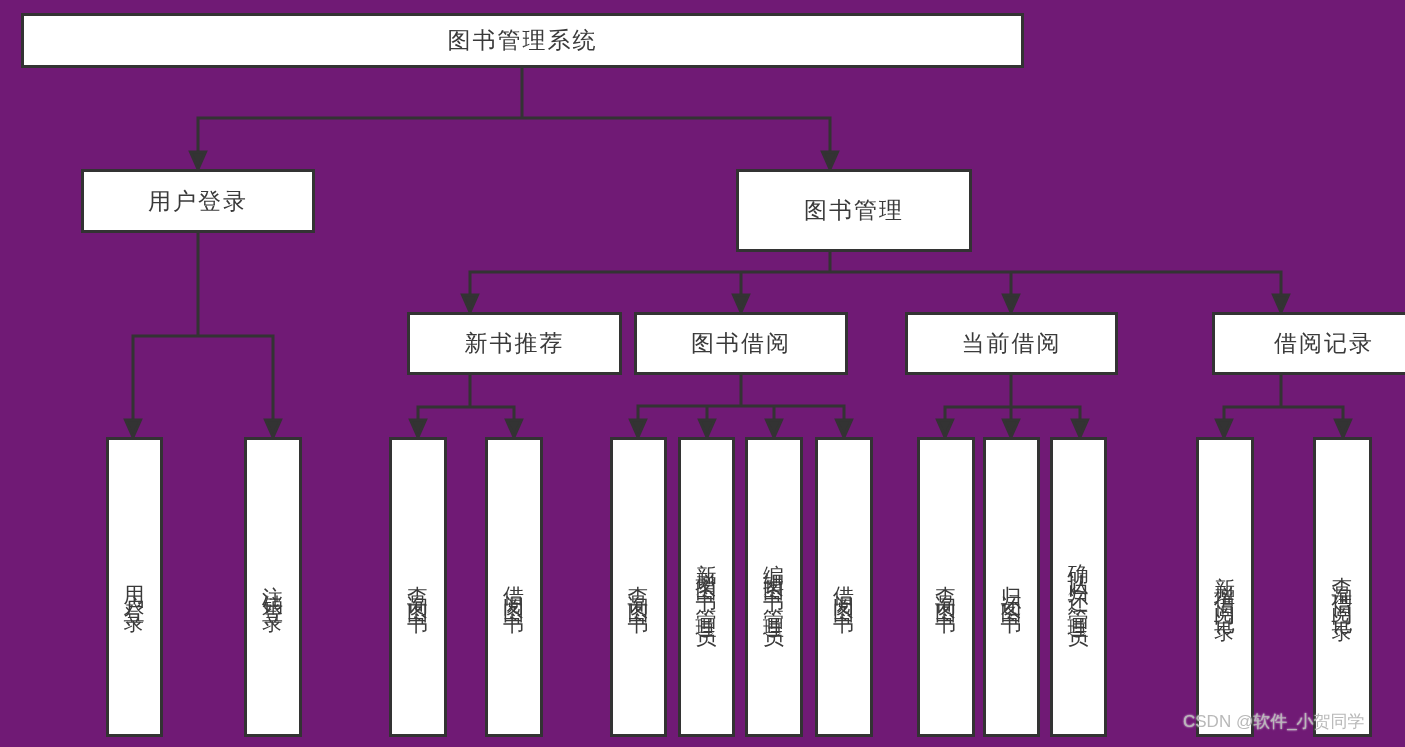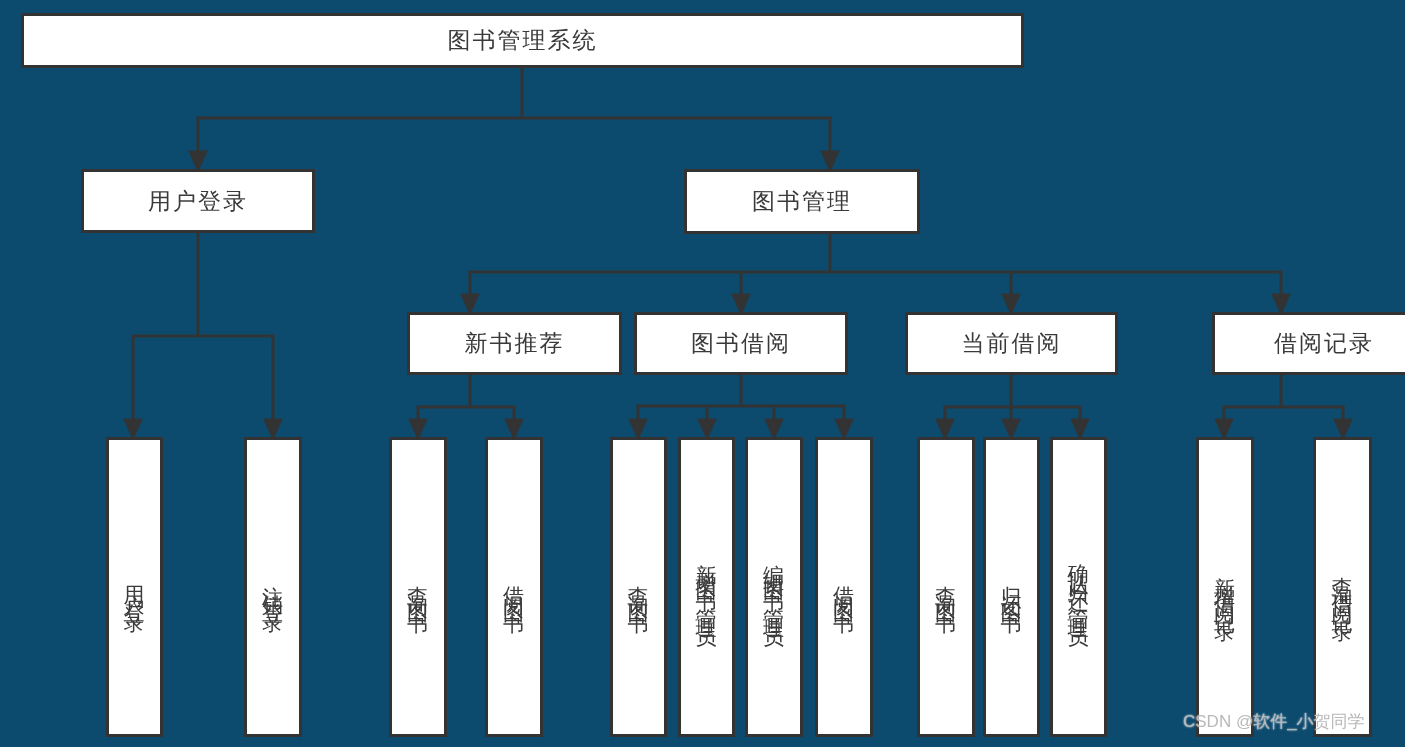--- a/index.html
+++ b/index.html
@@ -1,18 +1,18 @@
 <!DOCTYPE html>
 <html><head>
 <meta charset="utf-8">
 <style>
   html, body { margin:0; padding:0; background:#ffffff; }
   .canvas {
     position:relative; width:1405px; height:747px;
-    background:#0c4a6e; overflow:hidden;
+    background:#701a75; overflow:hidden;
     font-family:"Liberation Sans", sans-serif;
     color:#333333;
   }
   .box {
     position:absolute; box-sizing:border-box;
     border:3px solid #333333; background:#ffffff;
     display:flex; align-items:center; justify-content:center;
   }
   .box.h span {
     font-size:23px; letter-spacing:2px; white-space:nowrap; color:#3a3a3a;
@@ -79,21 +79,21 @@
     </g>
   </svg>
 
   <div class="box h" style="left:21px; top:13px; width:1003px; height:55px;">
     <span>图书管理系统</span>
   </div>
 
   <div class="box h" style="left:81px; top:169px; width:234px; height:64px;">
     <span>用户登录</span>
   </div>
-  <div class="box h" style="left:684px; top:169px; width:236px; height:65px;">
+  <div class="box h" style="left:736px; top:169px; width:236px; height:83px;">
     <span>图书管理</span>
   </div>
 
   <div class="box h" style="left:363px; top:312px; width:215px; height:63px;margin-left:44px;">
     <span>新书推荐</span>
   </div>
   <div class="box h" style="left:905px; top:312px; width:213px; height:63px;">
     <span>当前借阅</span>
   </div>
   <div class="box h" style="left:634px; top:312px; width:214px; height:63px;">

